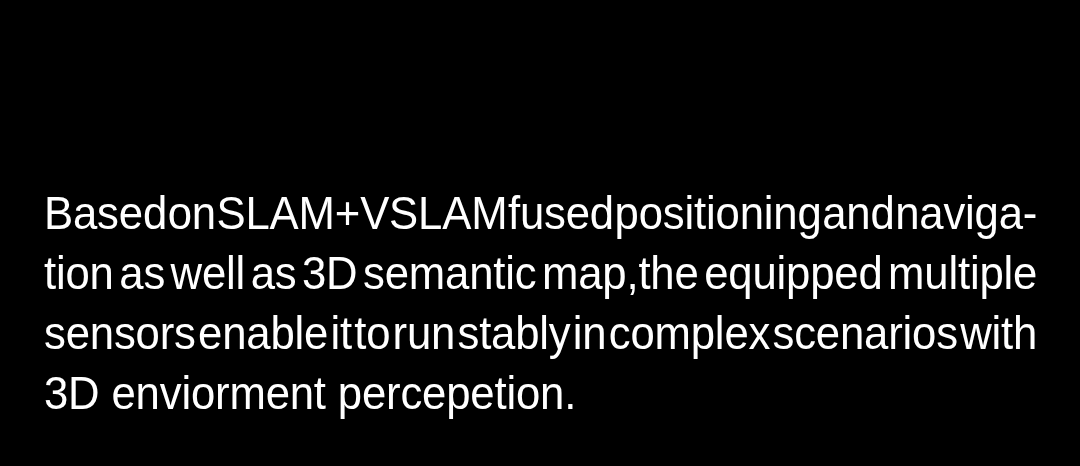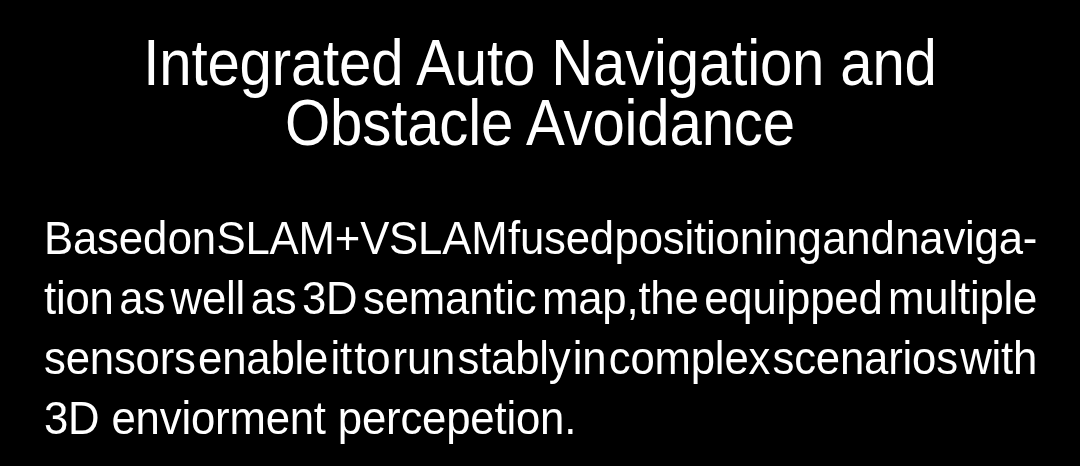--- a/index.html
+++ b/index.html
@@ -45,21 +45,20 @@
     transform: scaleX(0.895);
     transform-origin: center center;
   }
 
   
   .body-block {
     position: absolute;
     left: 44px;
     top: 183px;
     width: 993px;
-    margin-top: 25px;
   }
   .body-line {
     display: flex;
     height: 60px;
     align-items: center;
     font-size: 47px;
     line-height: 60px;
     font-weight: 400;
     color: #ffffff;
     white-space: nowrap;
@@ -78,24 +77,20 @@
   }
   .body-line .w {
     display: inline-block;
   }
 </style>
 </head>
 <body>
 
 <div id="slide">
 
-  <div class="title-block">
-    <span class="title-line">Integrated Auto Navigation and</span>
-    <span class="title-line">Obstacle Avoidance</span>
-  </div>
 
   <div class="body-block">
     <div class="body-line justify">
         <span class="w">Based</span>
         <span class="w">on</span>
         <span class="w">SLAM+VSLAM</span>
         <span class="w">fused</span>
         <span class="w">positioning</span>
         <span class="w">and</span>
         <span class="w">naviga-</span>

